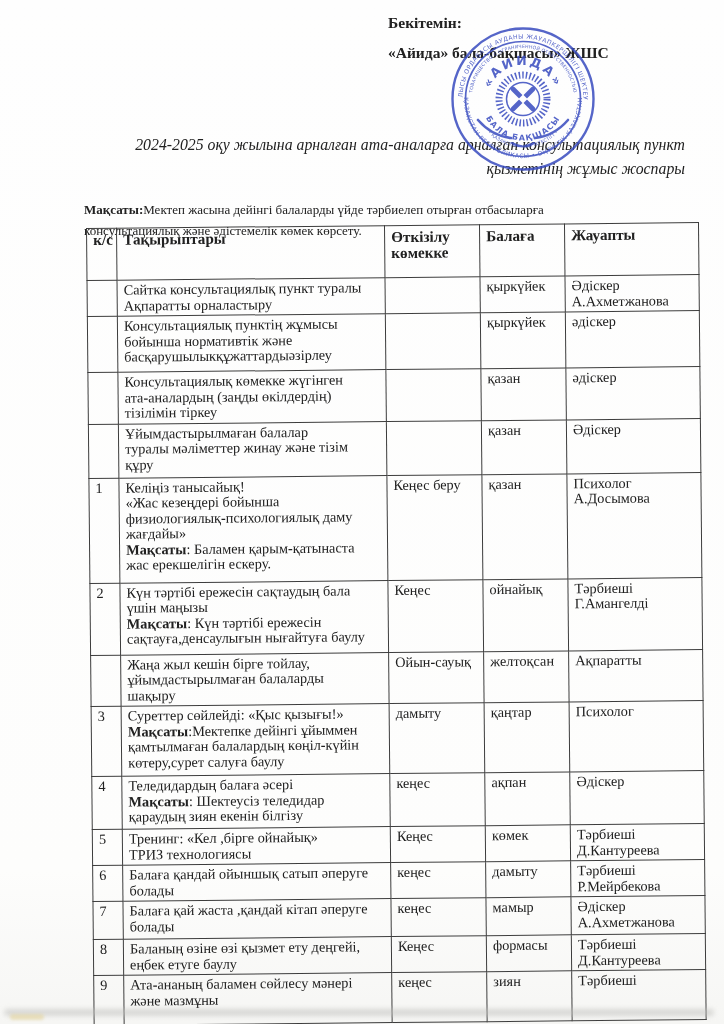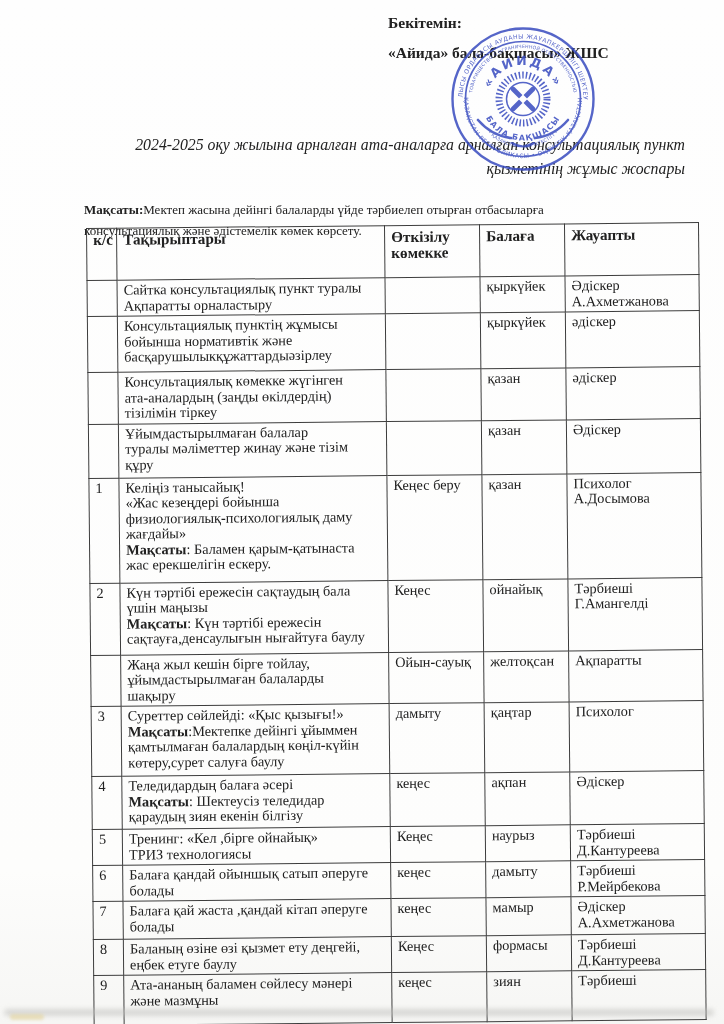--- a/index.html
+++ b/index.html
@@ -199,21 +199,21 @@
 қараудың зиян екенін білгізу</span></span></td>
       <td class="pt18">кеңес</td>
       <td class="pt20">ақпан</td>
       <td class="pt4">Әдіскер</td>
     </tr>
     <tr class="r5">
       <td>5</td>
       <td>Тренинг: «Кел ,бірге ойнайық»
 ТРИЗ технологиясы</td>
       <td class="pt18">Кеңес</td>
-      <td class="pt18">наурыз</td>
+      <td class="pt18">көмек</td>
       <td class="pt4">Тәрбиеші
 Д.Кантуреева</td>
     </tr>
     <tr class="r6">
       <td>6</td>
       <td>Балаға қандай ойыншық сатып әперуге
 болады</td>
       <td class="pt20">кеңес</td>
       <td class="pt20">дамыту</td>
       <td class="pt6">Тәрбиеші

